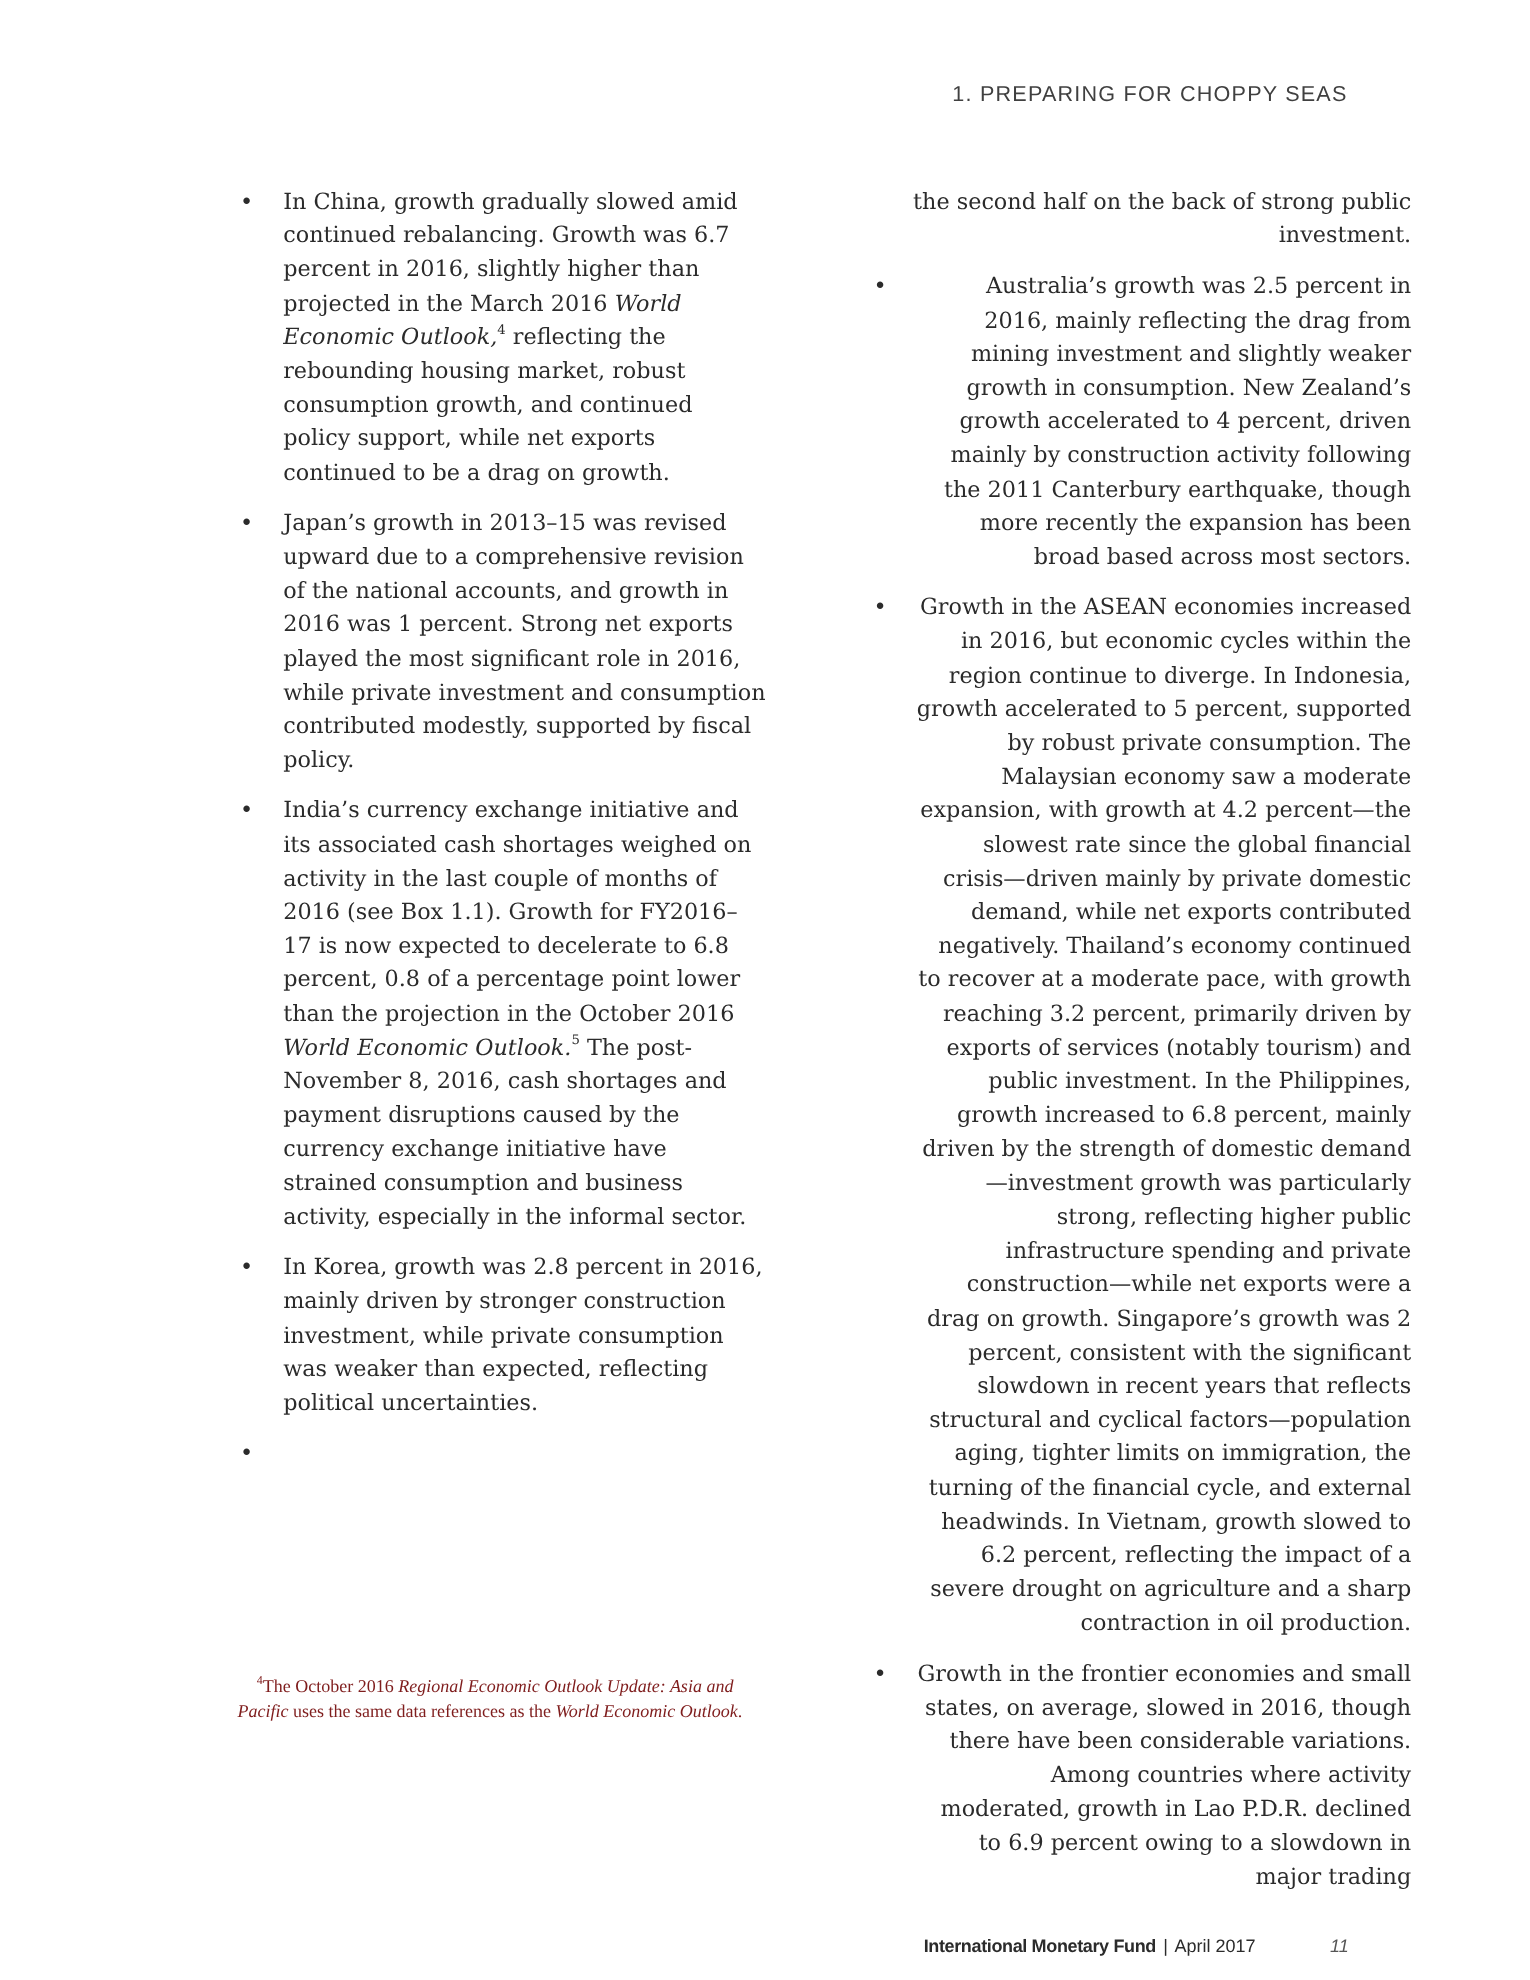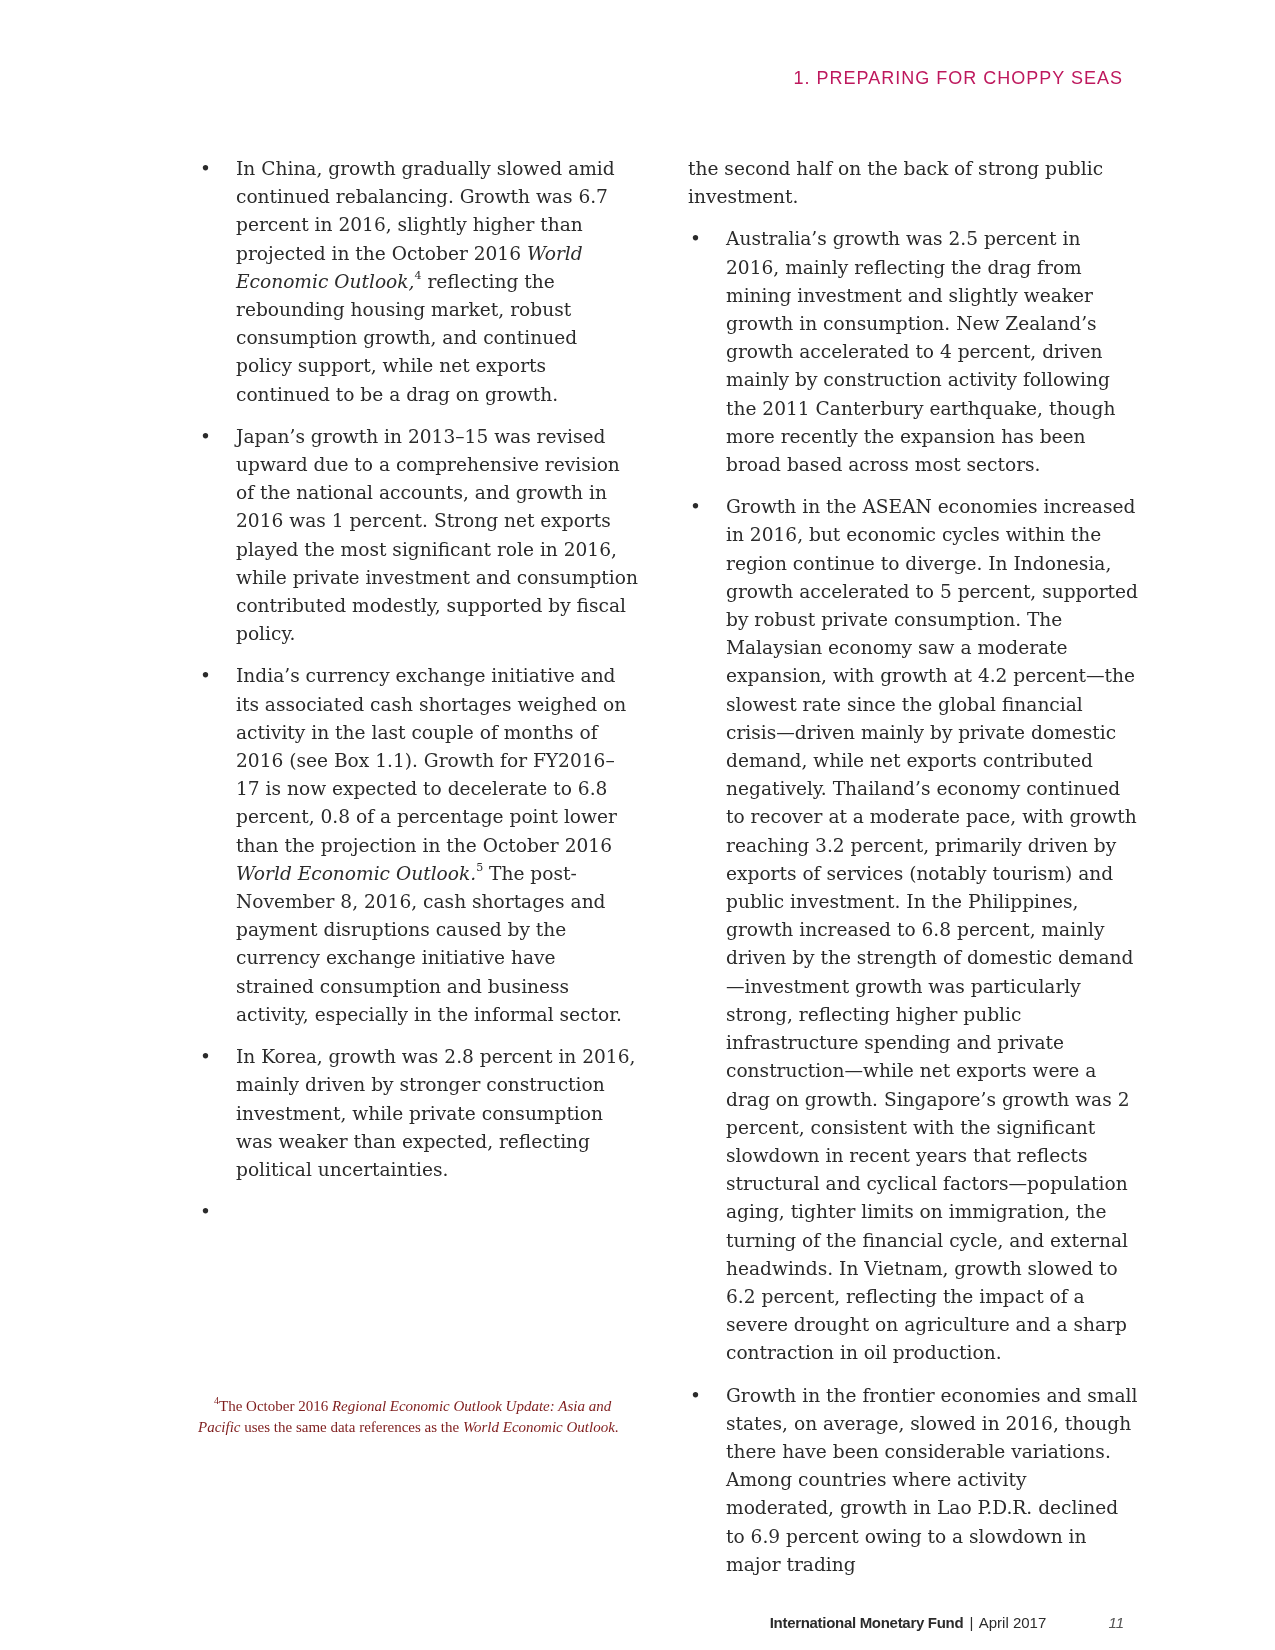--- a/index.html
+++ b/index.html
@@ -1,23 +1,23 @@
 <!DOCTYPE html>
 <html><head>
 <meta charset="utf-8">
 <style>
   html, body { margin: 0; padding: 0; background: #ffffff; }
   body { width: 1275px; height: 1650px; position: relative; overflow: hidden;
          font-family: "DejaVu Serif", "Liberation Serif", serif; color: #2b2b2b; }
   .header { position: absolute; top: 68px; right: 152px;
             font-family: "Liberation Sans", sans-serif; font-size: 18px;
-            letter-spacing: 1px; color: #be185d; }
+            letter-spacing: 1px; color: #404040; }
   .col { position: absolute; top: 155px; width: 440px; font-size: 18.6px; line-height: 28.2px; }
   .col.left { left: 198px; }
-  .col.right { left: 688px; width: 450px; }
+  .col.right { left: 726px; width: 450px; text-align: right; }
   .col p { margin: 0 0 14px 0; }
   .bullet-list { list-style: none; margin: 0; padding: 0; }
   .bullet-item { position: relative; padding-left: 38px; margin: 0 0 14px 0; }
   .bullet-item .bullet { position: absolute; left: 2px; top: 0; }
   .cont { margin: 0 0 14px 38px; }
   em { font-style: italic; }
   sup { font-size: 11px; line-height: 0; position: relative; top: -2px; vertical-align: super; }
   .footnotes { position: absolute; left: 198px; top: 1396px; width: 445px;
                font-family: "Liberation Serif", serif; font-size: 15px; line-height: 21px; color: #7f1d1d; }
   .footnotes p { margin: 0; text-indent: 16px; }
@@ -30,21 +30,21 @@
 </style>
 </head>
 <body>
 
 <div class="header">1. PREPARING FOR CHOPPY SEAS</div>
 
 <div class="col left">
   <ul class="bullet-list">
     <li class="bullet-item">
       <span class="bullet">•</span>
-      <span>In China, growth gradually slowed amid continued rebalancing. Growth was 6.7 percent in 2016, slightly higher than projected in the October 2016 </span><em>World Economic Outlook,</em><sup>4</sup><span> reflecting the rebounding housing market, robust consumption growth, and continued policy support, while net exports continued to be a drag on growth.</span>
+      <span>In China, growth gradually slowed amid continued rebalancing. Growth was 6.7 percent in 2016, slightly higher than projected in the March 2016 </span><em>World Economic Outlook,</em><sup>4</sup><span> reflecting the rebounding housing market, robust consumption growth, and continued policy support, while net exports continued to be a drag on growth.</span>
     </li>
     <li class="bullet-item">
       <span class="bullet">•</span>
       <span>Japan’s growth in 2013–15 was revised upward due to a comprehensive revision of the national accounts, and growth in 2016 was 1 percent. Strong net exports played the most significant role in 2016, while private investment and consumption contributed modestly, supported by fiscal policy.</span>
     </li>
     <li class="bullet-item">
       <span class="bullet">•</span>
       <span>India’s currency exchange initiative and its associated cash shortages weighed on activity in the last couple of months of 2016 (see Box 1.1). Growth for FY2016–17 is now expected to decelerate to 6.8 percent, 0.8 of a percentage point lower than the projection in the October 2016 </span><em>World Economic Outlook.</em><sup>5</sup><span> The post-November 8, 2016, cash shortages and payment disruptions caused by the currency exchange initiative have strained consumption and business activity, especially in the informal sector.</span>
     </li>
     <li class="bullet-item">

